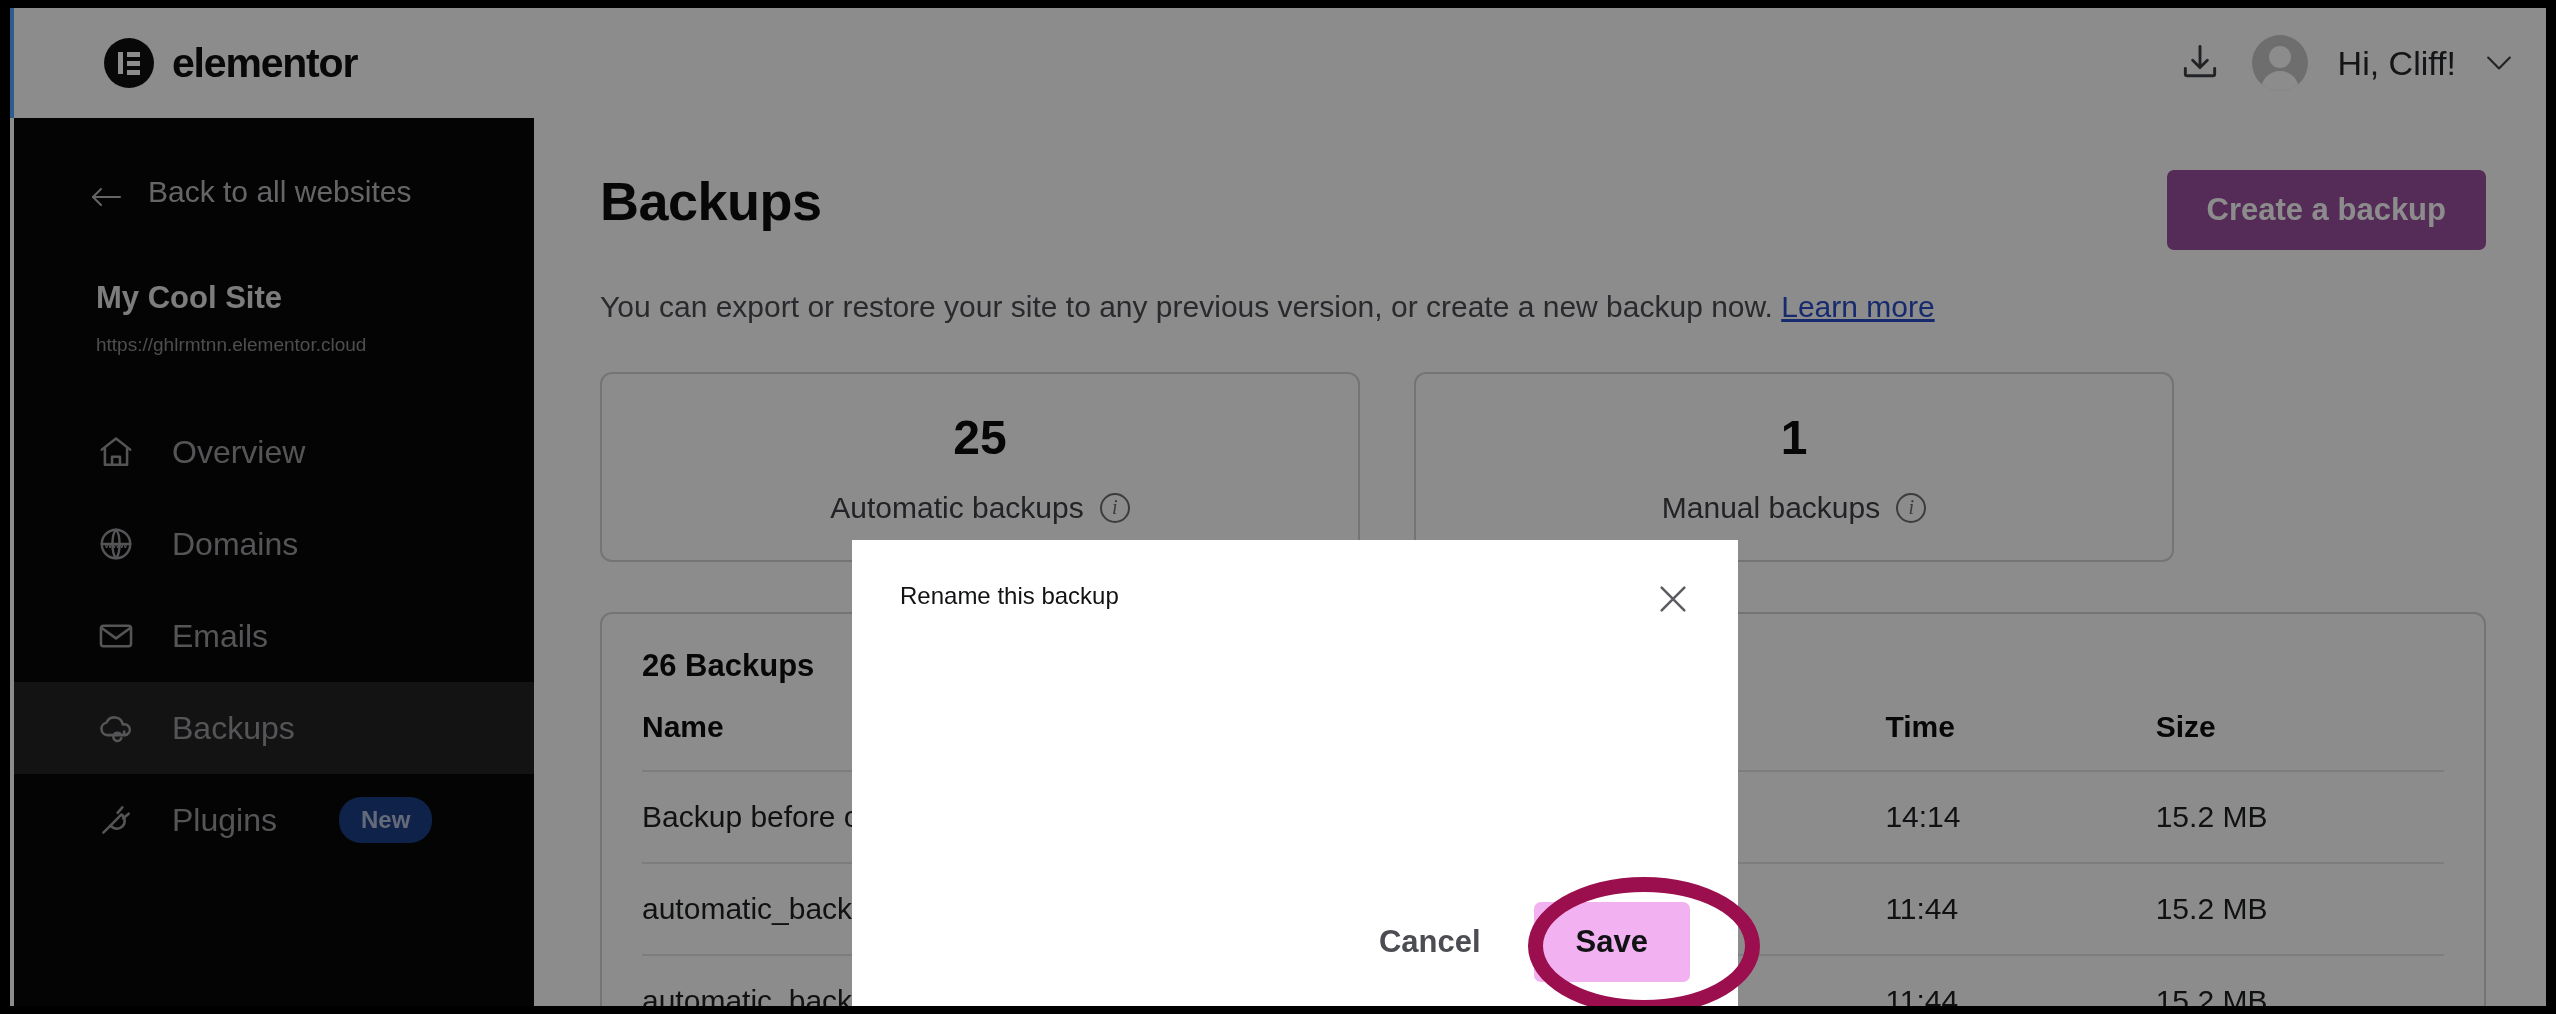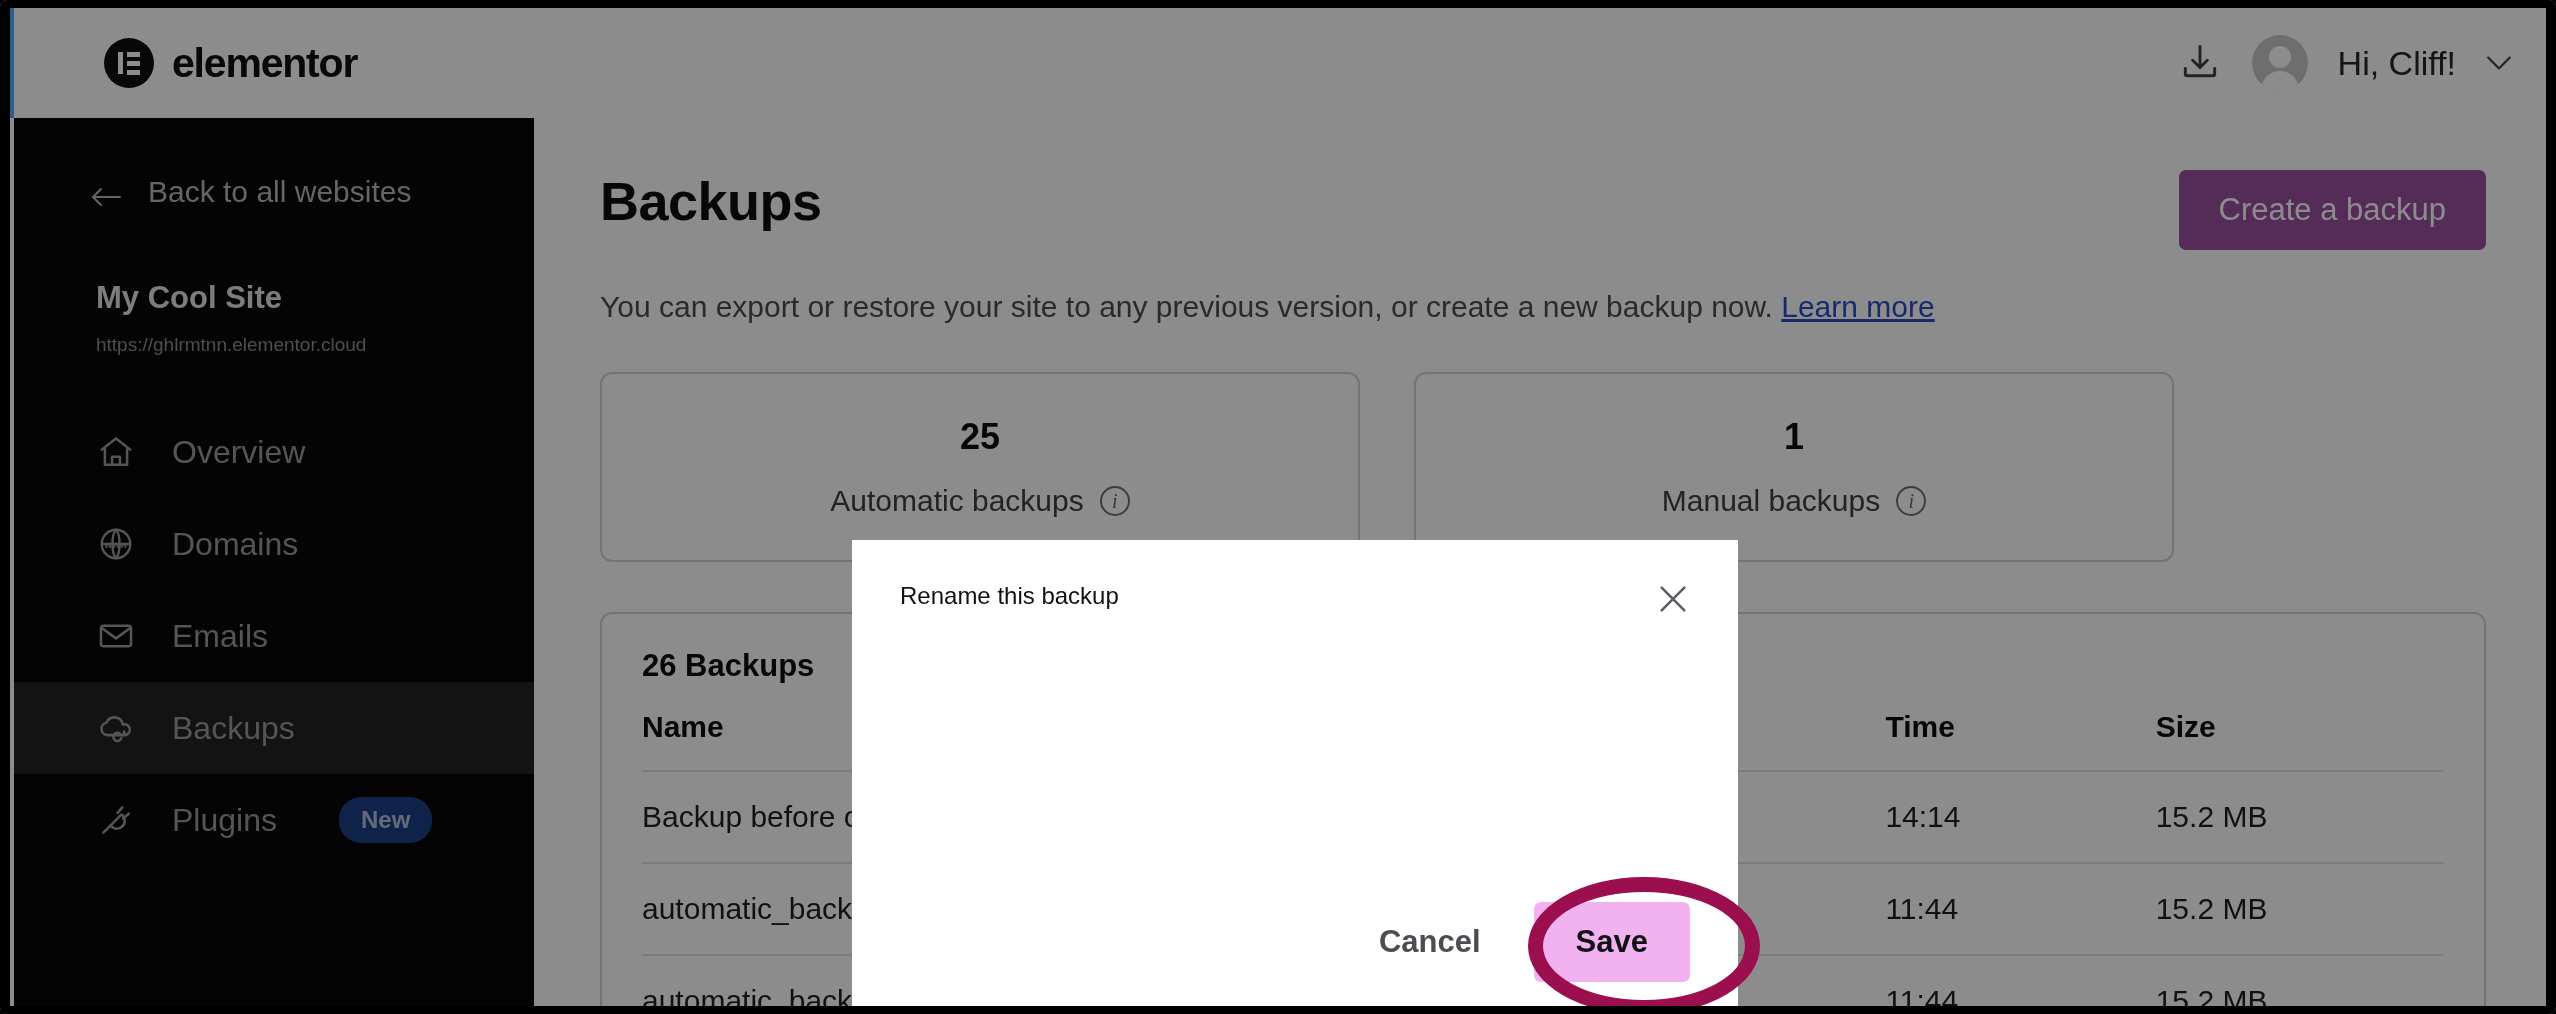--- a/index.html
+++ b/index.html
@@ -8,21 +8,20 @@
     width:2556px; height:1014px;
     overflow:hidden;
     font-family:"Liberation Sans", sans-serif;
     background:#000;
   }
   #app {
     position:relative;
     width:2556px; height:1014px;
     background:#ffffff;
     overflow:hidden;
-    border-radius:8px;
   }
 
   
   .frame-top    { position:absolute; left:0; top:0;  width:2556px; height:8px;  background:#000; z-index:60; }
   .frame-bottom { position:absolute; left:0; bottom:0;width:2556px; height:8px; background:#000; z-index:60; }
   .frame-left   { position:absolute; left:0; top:0;  width:10px;  height:1014px; background:#000; z-index:60; }
   .frame-right  { position:absolute; right:0;top:0;  width:10px;  height:1014px; background:#000; z-index:60; }
   .frame-accent { position:absolute; left:10px; top:8px; width:4px; height:110px; background:#2d5c8f; z-index:61; }
 
   
@@ -112,39 +111,39 @@
     z-index:15;
     overflow:hidden;
   }
   .page-head { display:flex; align-items:flex-start; }
   .page-title { font-size:54px; font-weight:bold; color:#0d0d0f; letter-spacing:-0.5px; }
   .btn-primary {
     margin-left:auto;
     background:#93003f;
     background:#9b4fa0;
     color:#ffffff;
-    font-size:31px; font-weight:normal;
+    font-size:31px; font-weight:bold;
     padding:22px 40px; border-radius:7px;
     border:none; white-space:nowrap;
   }
   .page-sub {
     margin-top:40px;
     font-size:30px; color:#4c4d52;
   }
   .page-sub a { color:#2b4ec9; text-decoration:underline; }
 
   .cards { display:flex; gap:54px; margin-top:48px; }
   .card {
     width:760px; height:190px;
     border:2px solid #d4d4d8; border-radius:12px;
     display:flex; flex-direction:column;
     align-items:center; justify-content:center;
     gap:26px;
   }
-  .card-num { font-size:36px; font-weight:bold; color:#0d0d0f; }
+  .card-num { font-size:48px; font-weight:bold; color:#0d0d0f; }
   .card-lbl { font-size:30px; color:#3f4045; display:flex; align-items:center; gap:16px; }
   .info-ico {
     width:30px; height:30px; border-radius:50%;
     border:2px solid #6d6e73; color:#6d6e73;
     font-size:20px; font-style:italic;
     display:flex; align-items:center; justify-content:center;
     font-family:"Liberation Serif", serif;
   }
 
   .table-card {

